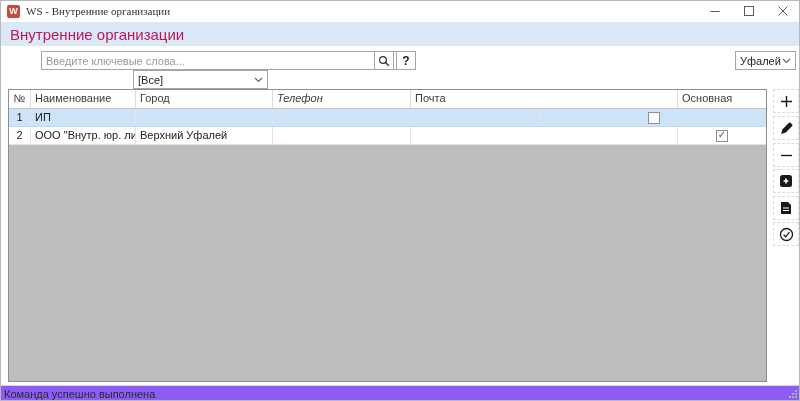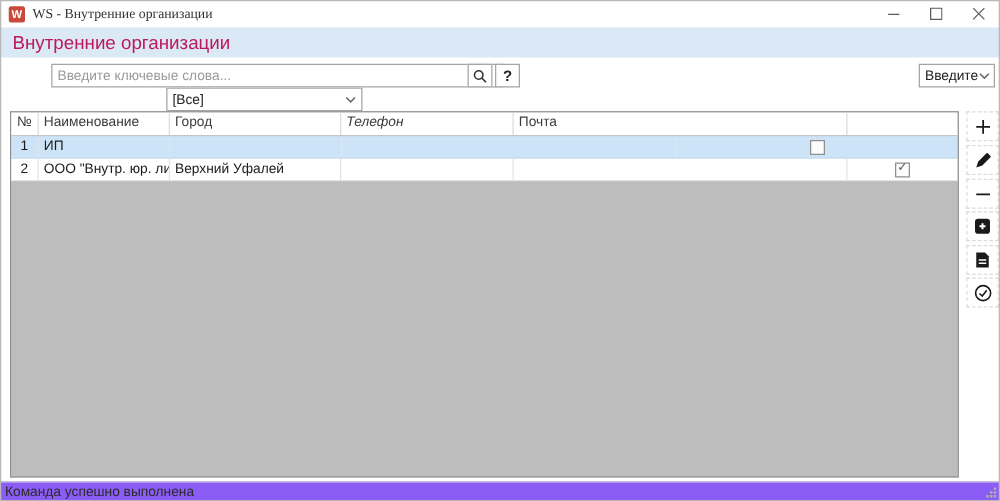--- a/index.html
+++ b/index.html
@@ -26,21 +26,21 @@
   
   .search-input { position:absolute; top:51px; left:8px; width:362px; height:19px; border:1px solid #a5a5a5; font-size:11px; padding:0 4px; color:#222; font-family:"Liberation Sans",sans-serif; outline:none;margin-left:33px; }
   .search-input::placeholder { color:#9a9a9a; }
   .mini-btn { position:absolute; top:51px; width:20px; height:19px; border:1px solid #a5a5a5; background:#fff; display:flex; align-items:center; justify-content:center; font-size:12px; color:#222; cursor:default; }
   .btn-search { left:374px; }
   .btn-help  { left:396px; font-weight:bold; font-size:12px; }
 
   .select-box { position:absolute; height:19px; border:1px solid #a5a5a5; background:#fff; display:flex; align-items:center; font-size:11px; color:#222; padding-left:4px; cursor:default; }
   .select-box .chev { margin-left:auto; margin-right:4px; display:flex; }
   .sel-period { top:51px; left:735px; width:61px; }
-  .sel-column { top:70px; left:133px; width:157px; }
+  .sel-column { top:70px; left:133px; width:135px; }
 
   
   .table { position:absolute; top:89px; left:8px; width:759px; height:293px; border:1px solid #8d8d8d; background:#bdbdbd; display:flex; flex-direction:column; }
   .thead { display:flex; height:19px; background:#ffffff; border-bottom:1px solid #c4c4c4; }
   .th { font-size:11px; color:#3c3c3c; padding:2px 0 0 4px; border-right:1px solid #dcdcdc; overflow:hidden; white-space:nowrap; }
   .tr { display:flex; height:18px; background:#ffffff; border-bottom:1px solid #e3e3e3; }
   .tr.selected { background:#cde4f8; border-bottom:1px solid #c2d8ee; }
   .td { font-size:11px; color:#1c1c1c; padding:2px 0 0 4px; border-right:1px solid #e3e3e3; overflow:hidden; white-space:nowrap; }
   .c-num { width:22px; text-align:center; padding-left:0; }
   .c-name { width:105px; }
@@ -99,21 +99,21 @@
 <div class="mini-btn btn-search">
   <svg width="12" height="12" viewBox="0 0 12 12">
     <circle cx="5" cy="5" r="3.4" fill="none" stroke="#333" stroke-width="1.2"></circle>
     <line x1="7.6" y1="7.6" x2="10.8" y2="10.8" stroke="#333" stroke-width="1.4"></line>
   </svg>
 </div>
 <div class="mini-btn btn-help">
   <span>?</span>
 </div>
 <div class="select-box sel-period">
-  <span>Введите</span>
+  <span>Уфалей</span>
   <span class="chev">
     <svg width="9" height="6" viewBox="0 0 9 6">
         <polyline points="1,1 4.5,4.5 8,1" fill="none" stroke="#666" stroke-width="1.2"></polyline>
       </svg>
   </span>
 </div>
 
 <div class="select-box sel-column">
   <span>[Все]</span>
   <span class="chev">
@@ -123,20 +123,21 @@
   </span>
 </div>
 
 <div class="table">
   <div class="thead">
     <div class="th c-num">№</div>
     <div class="th c-name">Наименование</div>
     <div class="th c-city">Город</div>
     <div class="th c-phone">Телефон</div>
     <div class="th c-mail">Почта</div>
+    <div class="th c-main">Основная</div>
   </div>
   <div class="tr selected">
     <div class="td c-num">1</div>
     <div class="td c-name">ИП</div>
     <div class="td c-phone"></div>
     <div class="td c-mail"></div>
     <div class="td c-main">
       <span class="checkbox" data-checked="false"></span>
     </div>
   </div>

